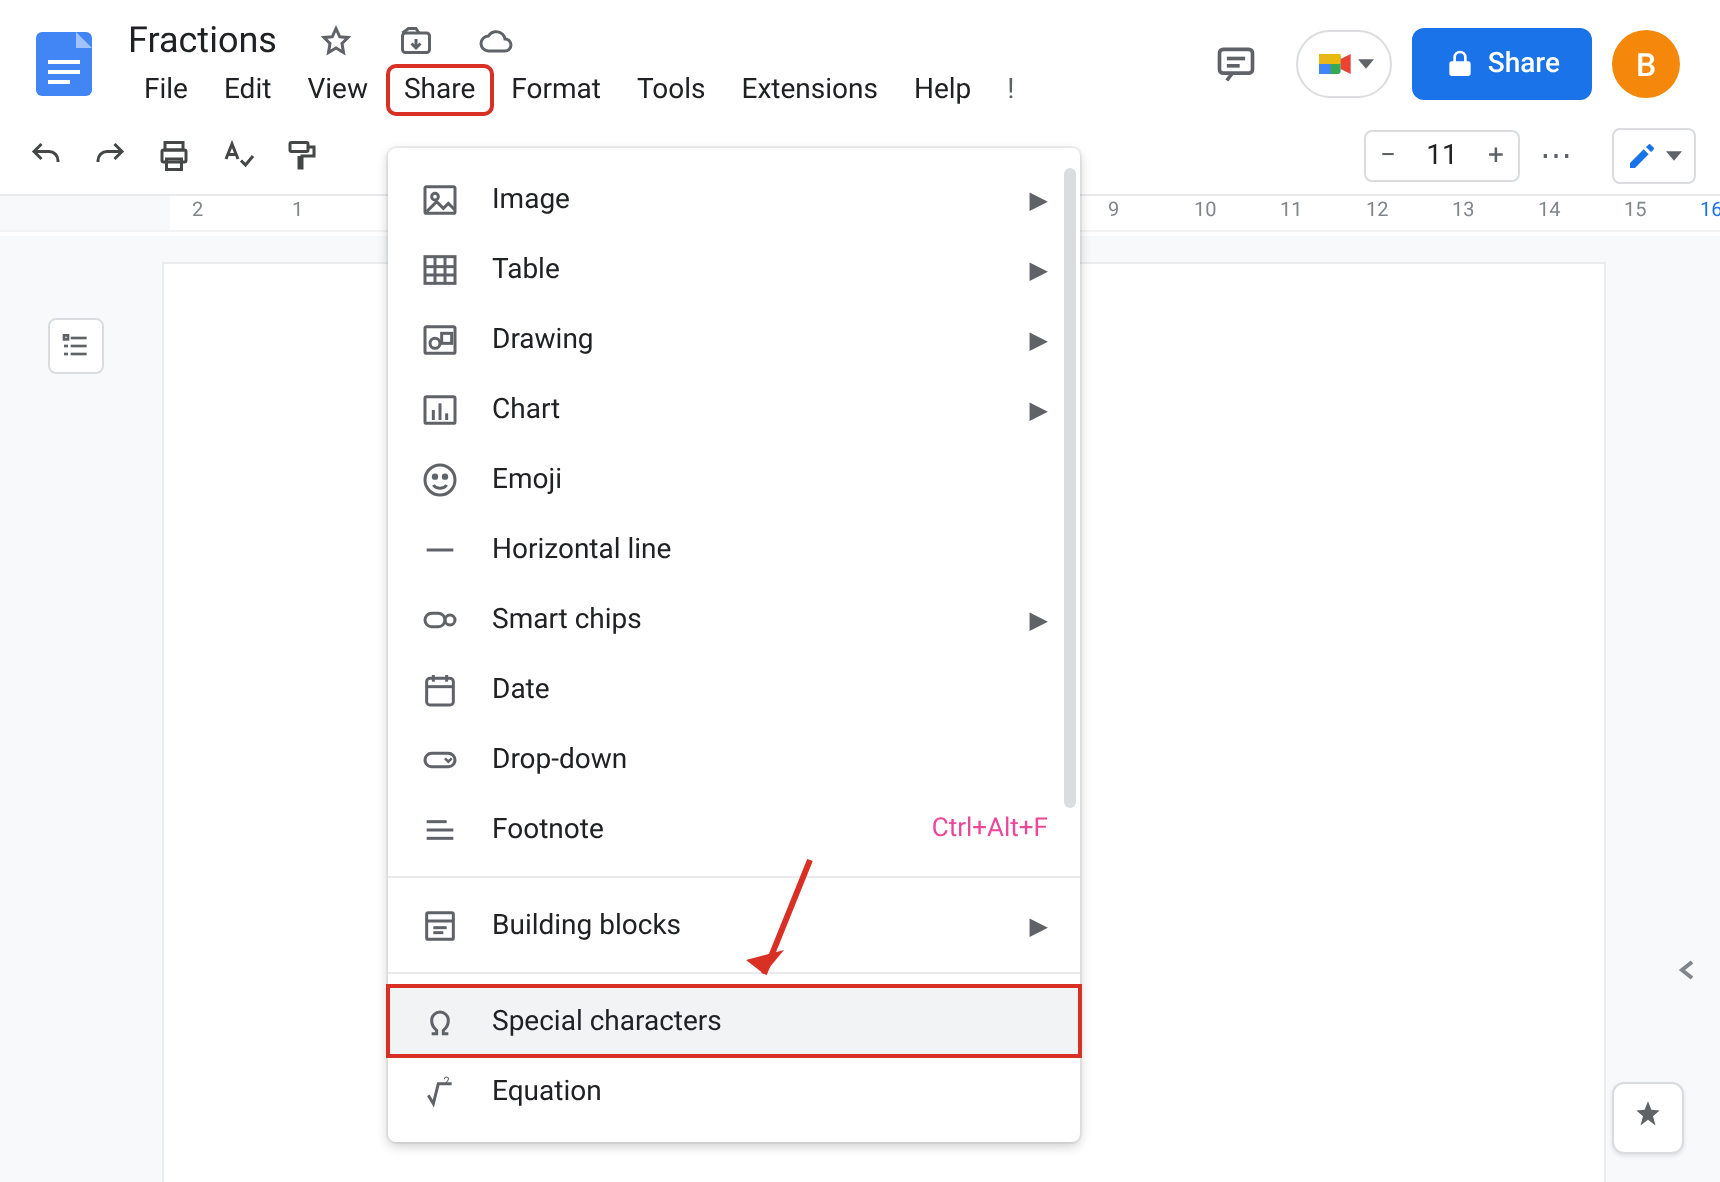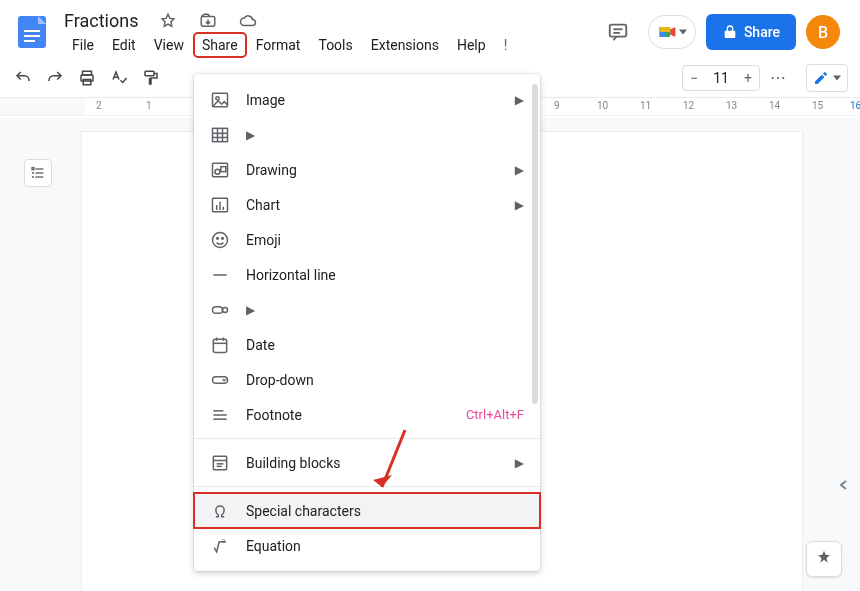--- a/index.html
+++ b/index.html
@@ -238,20 +238,21 @@
   <div class="ditem">
     <span class="dicon">
           <svg viewBox="0 0 24 24">
             <rect x="3" y="4" width="18" height="16"></rect>
             <line x1="3" y1="10" x2="21" y2="10"></line>
             <line x1="3" y1="15" x2="21" y2="15"></line>
             <line x1="9" y1="4" x2="9" y2="20"></line>
             <line x1="15" y1="4" x2="15" y2="20"></line>
           </svg>
         </span>
+    <span class="lbl">Table</span>
     <span class="arrow">▶</span>
   </div>
   <div class="ditem">
     <span class="dicon">
           <svg viewBox="0 0 24 24">
             <rect x="3" y="4" width="18" height="16" rx="1"></rect>
             <circle cx="9" cy="14" r="3"></circle>
             <rect x="13" y="8" width="6" height="6"></rect>
           </svg>
         </span>
@@ -289,20 +290,21 @@
         </span>
     <span class="lbl">Horizontal line</span>
   </div>
   <div class="ditem">
     <span class="dicon">
           <svg viewBox="0 0 24 24">
             <rect x="3" y="8" width="12" height="8" rx="4"></rect>
             <circle cx="18" cy="12" r="3"></circle>
           </svg>
         </span>
+    <span class="lbl">Smart chips</span>
     <span class="arrow">▶</span>
   </div>
   <div class="ditem">
     <span class="dicon">
           <svg viewBox="0 0 24 24">
             <rect x="4" y="5" width="16" height="16" rx="2"></rect>
             <line x1="4" y1="10" x2="20" y2="10"></line>
             <line x1="8" y1="3" x2="8" y2="7"></line>
             <line x1="16" y1="3" x2="16" y2="7"></line>
           </svg>

